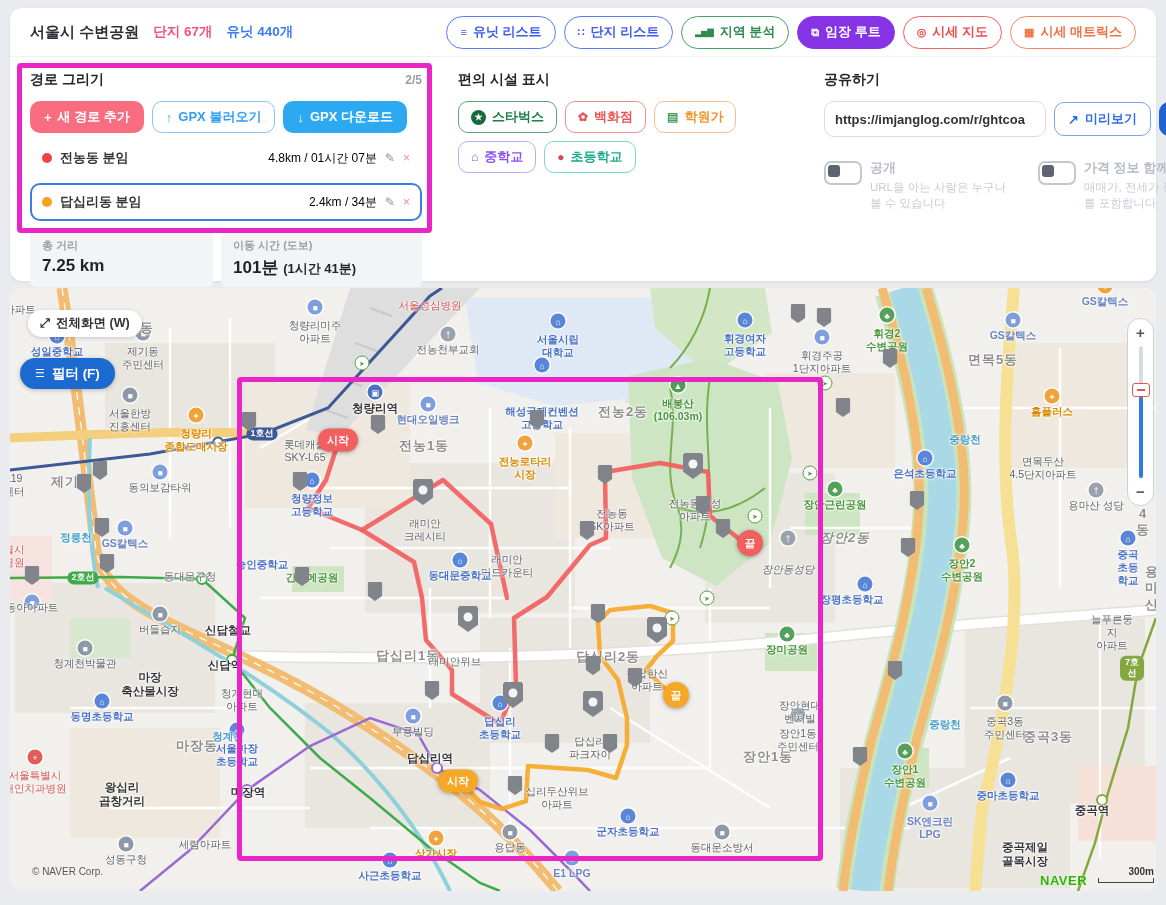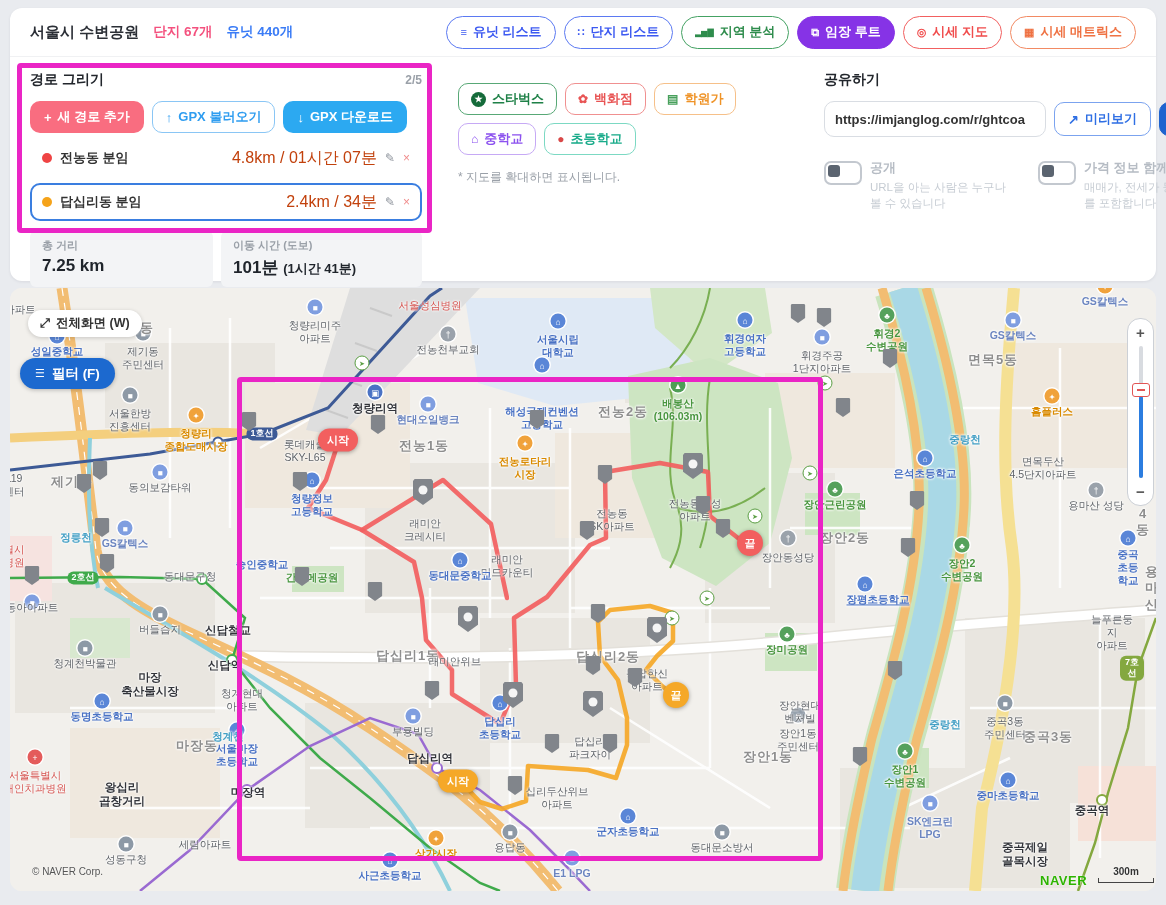--- a/index.html
+++ b/index.html
@@ -31,21 +31,21 @@
   .rbtn{display:inline-flex;align-items:center;gap:6px;height:32px;padding:0 13px;border-radius:10px;font-size:13px;font-weight:700;cursor:pointer;border:1.5px solid transparent;}
   .rbtn.add{background:#f96d80;color:#fff;}
   .rbtn.load{background:#fff;border-color:#8ac6f5;color:#2f9df0;}
   .rbtn.down{background:#2ca9f1;color:#fff;}
   .route-row{display:flex;align-items:center;height:34px;padding:0 10px;margin-top:6px;border-radius:10px;border:2px solid transparent;cursor:pointer;}
   .route-row.sel{border-color:#3a7ee0;}
   .rdot{width:10px;height:10px;border-radius:50%;margin-right:8px;flex:none;}
   .rdot.c-red{background:#ef4444;}
   .rdot.c-orange{background:#f5a31a;}
   .rname{font-size:13px;font-weight:600;color:#333;flex:1;}
-  .rstats{font-size:16px;color:#c2410c;margin-right:8px;}
+  .rstats{font-size:12px;color:#000000;margin-right:8px;}
   .redit{color:#8a9099;font-size:12px;margin-right:8px;cursor:pointer;}
   .rdel{color:#f08c8c;font-size:12px;cursor:pointer;}
   .totals{display:flex;gap:8px;margin-top:10px;}
   .tbox{background:#f3f4f6;border-radius:6px;padding:7px 12px 8px 12px;}
   .tbox.b1{width:160px;}
   .tbox.b2{width:178px;}
   .tlabel{font-size:11px;font-weight:700;color:#9aa0a8;}
   .tval{font-size:17px;font-weight:800;color:#1f242b;margin-top:3px;}
   .tval .sub{font-size:13px;}
   .col2{margin-left:36px;width:330px;flex:none;}
@@ -99,21 +99,21 @@
   .mbtn-full{position:absolute;left:18px;top:22px;height:27px;display:inline-flex;align-items:center;gap:6px;background:#fff;border-radius:15px;padding:0 12px;font-size:12.5px;font-weight:700;color:#333;box-shadow:0 1px 4px rgba(0,0,0,.18);z-index:20;cursor:pointer;}
   .mbtn-filter{position:absolute;left:10px;top:70px;height:31px;display:inline-flex;align-items:center;gap:7px;background:#1c69cf;border-radius:17px;padding:0 15px;font-size:13.5px;font-weight:800;color:#fff;box-shadow:0 1px 4px rgba(0,0,0,.25);z-index:20;cursor:pointer;}
   .zoomctl{position:absolute;left:1117px;top:30px;width:27px;height:188px;background:#fff;border:1px solid #ccd0d6;border-radius:13px;z-index:20;display:flex;flex-direction:column;align-items:center;padding:6px 0;box-sizing:border-box;}
   .zbtn{font-size:15px;font-weight:700;color:#555;cursor:pointer;line-height:1;}
   .ztrack{width:4px;flex:1;margin:6px 0;background:#d8dbe0;border-radius:2px;position:relative;}
   .ztrack .zfill{position:absolute;left:0;bottom:0;width:4px;height:62%;background:#2b7de0;border-radius:2px;}
   .zhandle{position:absolute;left:50%;top:33%;transform:translate(-50%,-50%);width:16px;height:12px;background:#fff;border:1.5px solid #e25555;border-radius:3px;display:flex;align-items:center;justify-content:center;cursor:grab;}
   .zhandle::after{content:"";width:8px;height:2px;background:#e25555;}
   .copyright{position:absolute;left:22px;top:578px;font-size:10px;color:#555;z-index:20;text-shadow:0 0 2px #fff;}
   .nlogo{position:absolute;left:1030px;top:585px;font-size:13px;font-weight:800;color:#2db400;letter-spacing:.5px;z-index:20;text-shadow:0 0 2px #fff;}
-  .scalebar{position:absolute;left:1088px;top:578px;z-index:20;width:56px;text-align:center;}
+  .scalebar{position:absolute;left:1088px;top:578px;z-index:20;width:56px;text-align:right;}
   .scalebar .stxt{font-size:10px;color:#333;font-weight:600;text-shadow:0 0 2px #fff;}
   .scalebar .sline{height:4px;border:1px solid #444;border-top:none;margin-top:1px;}
   .hl{position:absolute;border:5px solid #ea25c5;border-radius:4px;z-index:60;pointer-events:none;box-sizing:border-box;}
 </style>
 </head>
 <body>
 
 <div class="card top-card">
   <div class="hdr">
     <div class="hdr-left">
@@ -187,20 +187,21 @@
           <div class="tlabel">총 거리</div>
           <div class="tval">7.25 km</div>
         </div>
         <div class="tbox b2">
           <div class="tlabel">이동 시간 (도보)</div>
           <div class="tval"><span>101분</span> <span class="sub">(1시간 41분)</span></div>
         </div>
       </div>
     </div>
     <div class="col2">
+      <div class="pttl">편의 시설 표시</div>
       <div class="fpills">
         <button class="fpill sb">
             <span class="ic-circle">★</span>
             <span>스타벅스</span>
           </button>
         <button class="fpill dept">
             <span class="fic flower">✿</span>
             <span>백화점</span>
           </button>
         <button class="fpill acad">
@@ -209,21 +210,20 @@
           </button>
         <button class="fpill mid">
             <span class="fic purple">⌂</span>
             <span>중학교</span>
           </button>
         <button class="fpill elem">
             <span class="fic red">●</span>
             <span>초등학교</span>
           </button>
       </div>
-      <div class="fnote">* 지도를 확대하면 표시됩니다.</div>
     </div>
     <div class="col3">
       <div class="pttl">공유하기</div>
       <div class="srow">
         <input class="surl" readonly="" value="https://imjanglog.com/r/ghtcoa" style="">
         <button class="sbtn prev">
             <span>↗</span>
             <span>미리보기</span>
           </button>
         <button class="sbtn copy"></button>
@@ -425,31 +425,31 @@
       <div class="ml p" style="left: 415px; top: 242px;">래미안
 크레시티</div>
       <div class="ml p" style="left: 497px; top: 278px;">래미안
 미드카운티</div>
       <div class="ml p" style="left: 602px; top: 232px;">전농동
 SK아파트</div>
       <div class="ml p" style="left: 685px; top: 222px;">전농동우성
 아파트</div>
       <div class="ml g" style="left: 825px; top: 217px;">장안근린공원</div>
       <div class="poi" style="left: 825px; top: 201px; background: rgb(85, 161, 92);">♣</div>
-      <div class="ml d" style="left: 835px; top: 250px;">장안2동</div>
-      <div class="ml p" style="left: 778px; top: 270px;">장안동성당</div>
+      <div class="ml d" style="left: 835px; top: 250px; font-style: italic;">장안2동</div>
+      <div class="ml p" style="left: 778px; top: 282px; font-style: italic;">장안동성당</div>
       <div class="poi" style="left: 778px; top: 250px; background: rgb(154, 162, 171);">†</div>
       <div class="ml p" style="left: 1086px; top: 218px;">용마산 성당</div>
       <div class="poi" style="left: 1086px; top: 202px; background: rgb(154, 162, 171);">†</div>
       <div class="ml s" style="left: 1118px; top: 280px;">중곡초등학교</div>
       <div class="poi" style="left: 1118px; top: 250px; background: rgb(90, 134, 215);">⌂</div>
       <div class="ml g" style="left: 952px; top: 282px;">장안2
 수변공원</div>
       <div class="poi" style="left: 952px; top: 257px; background: rgb(85, 161, 92);">♣</div>
-      <div class="ml s" style="left: 868px; top: 312px; text-decoration: underline;">장평초등학교</div>
+      <div class="ml s" style="left: 842px; top: 312px;">장평초등학교</div>
       <div class="poi" style="left: 855px; top: 296px; background: rgb(90, 134, 215);">⌂</div>
       <div class="ml d" style="left: 1142px; top: 300px;">용마산</div>
       <div class="ml p" style="left: 180px; top: 289px;">동대문구청</div>
       <div class="ml ln2" style="left: 73px; top: 290px;">2호선</div>
       <div class="ml s" style="left: 252px; top: 277px;">숭인중학교</div>
       <div class="ml g" style="left: 302px; top: 290px;">간데메공원</div>
       <div class="ml s" style="left: 450px; top: 288px;">동대문중학교</div>
       <div class="poi" style="left: 450px; top: 272px; background: rgb(90, 134, 215);">⌂</div>
       <div class="ml p" style="left: 22px; top: 320px;">동아아파트</div>
       <div class="poi" style="left: 22px; top: 314px; background: rgb(127, 158, 224);">■</div>

